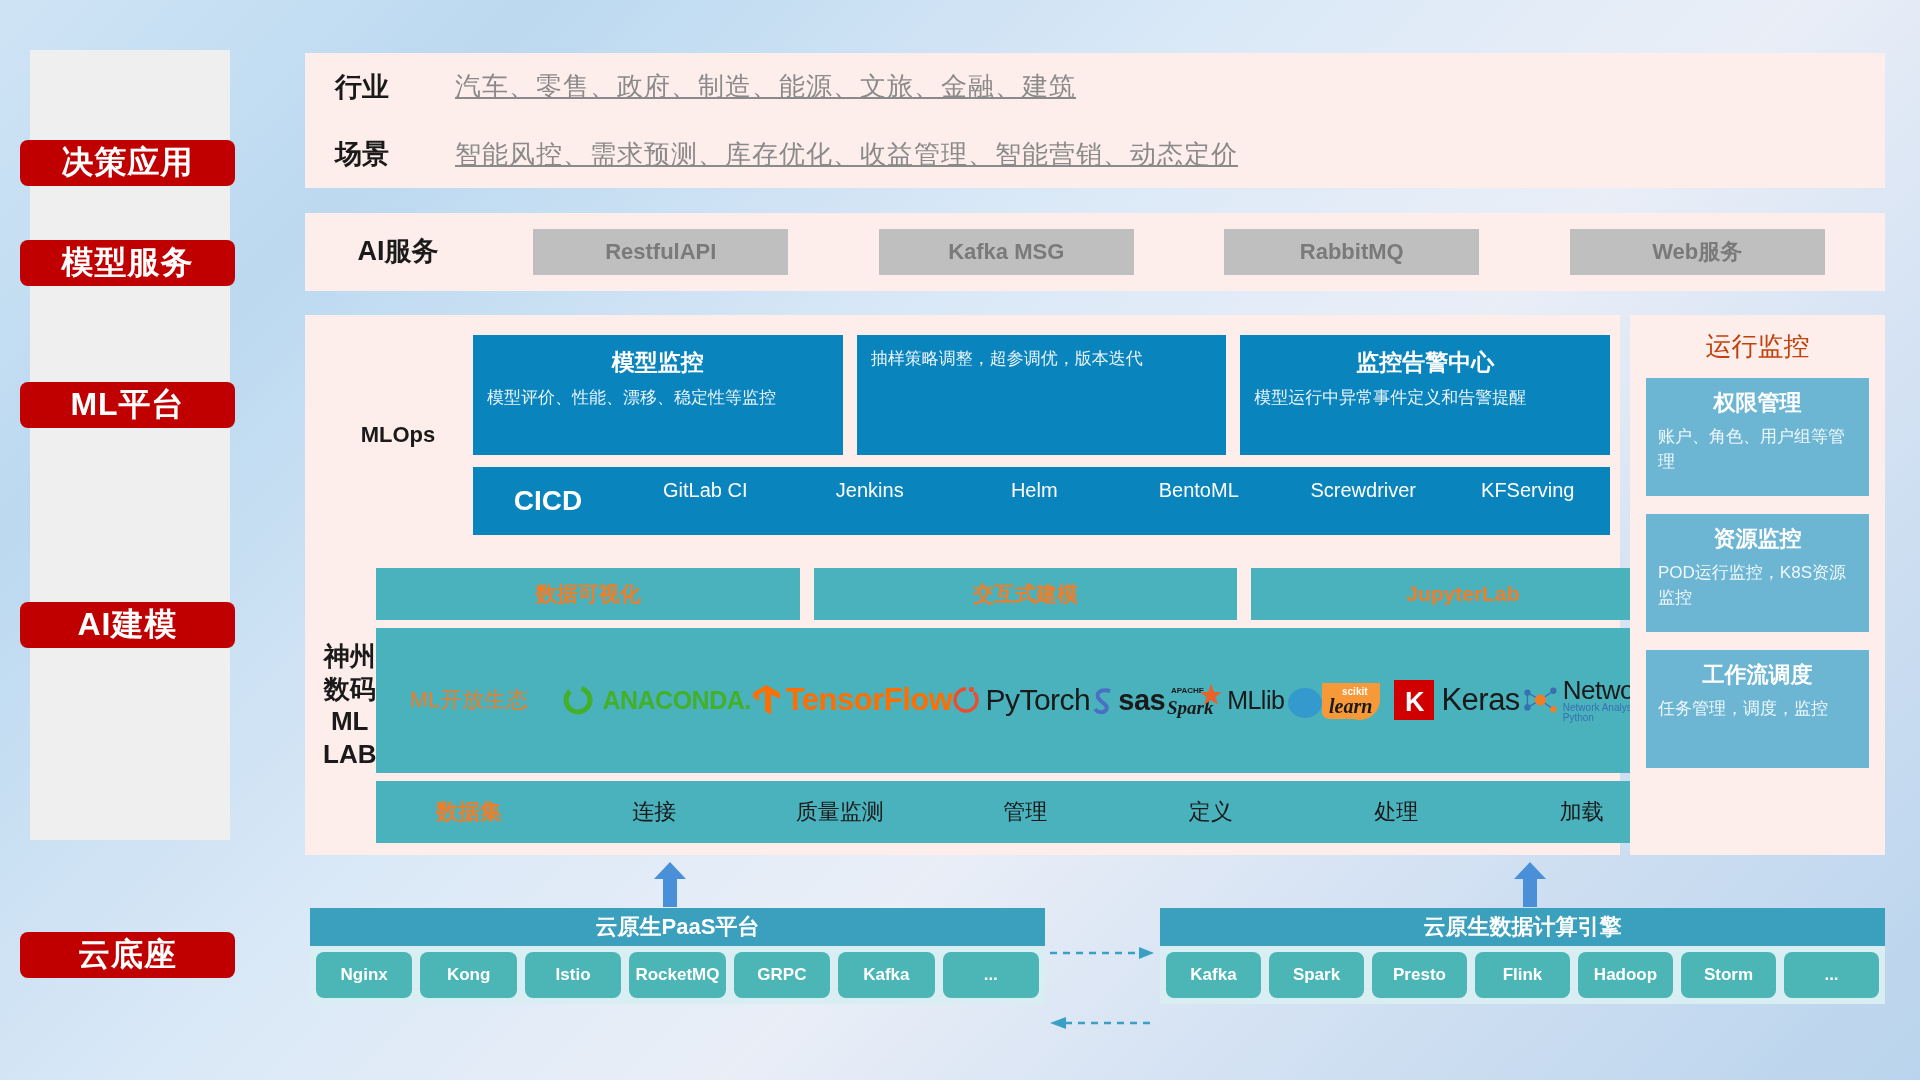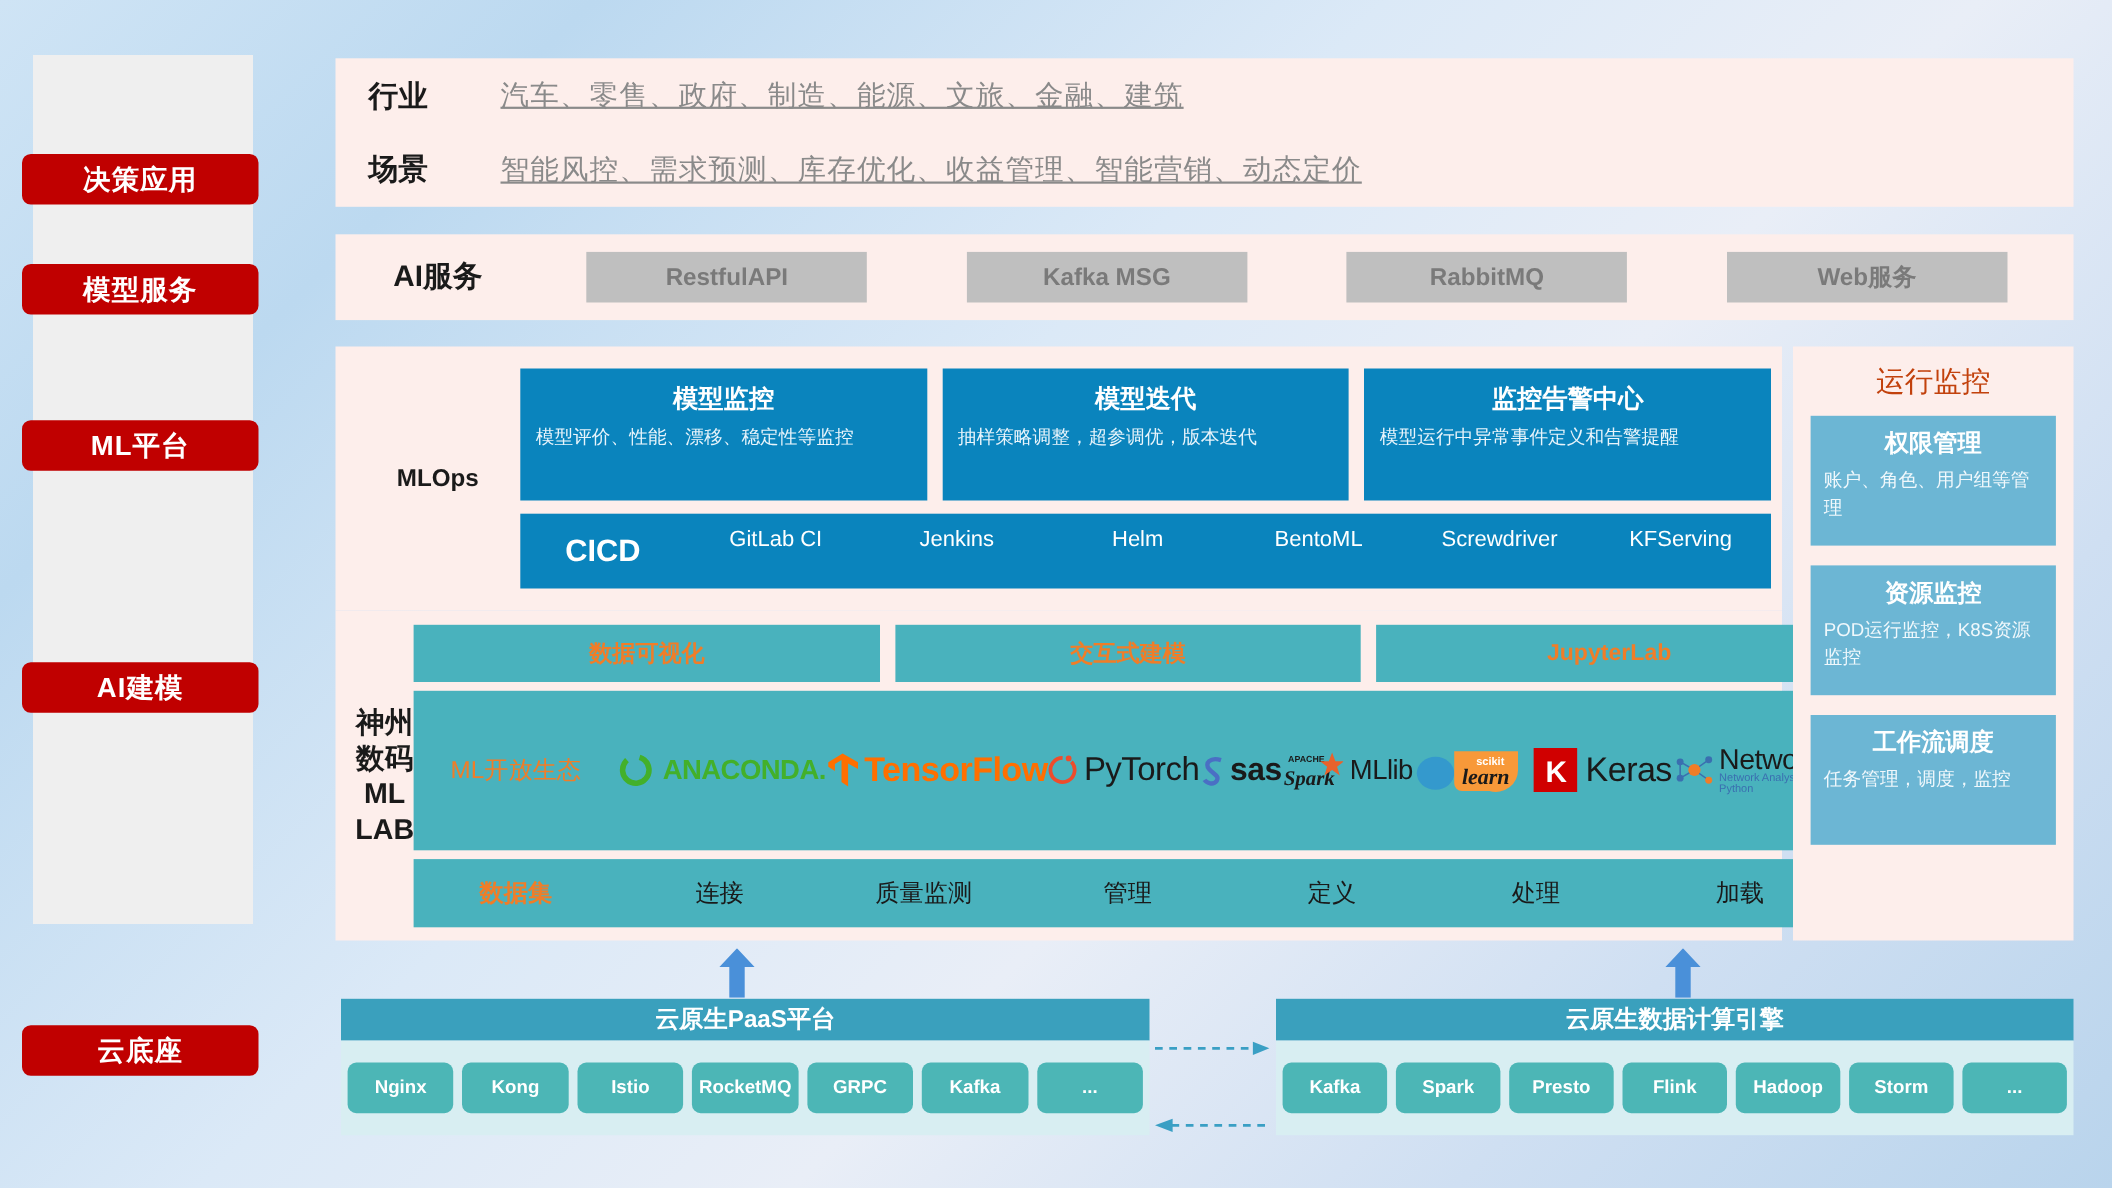--- a/index.html
+++ b/index.html
@@ -13,21 +13,21 @@
 
   
   .rail {
     position: absolute; left: 30px; top: 50px;
     width: 200px; height: 790px;
     background: #efefef;
   }
   .rail-btn {
     position: absolute; left: 20px; width: 215px; height: 46px;
     background: #c00000; border-radius: 8px;
-    color: #fff; font-weight: bold; font-size: 25px;
+    color: #fff; font-weight: bold; font-size: 32px;
     display: flex; align-items: center; justify-content: center;
     letter-spacing: 1px;
   }
 
   
   .panel { position: absolute; background: #fdeeeb; }
 
   .row-label {
     font-weight: bold; color: #1a1a1a;
     font-size: 27px; text-align: center; line-height: 1.25;
@@ -103,21 +103,21 @@
   .mon-card { background: #6cb6d4; color: #fff; padding: 10px 12px 12px; margin-bottom: 18px; height: 118px; }
   .mon-card .t { font-size: 22px; font-weight: bold; text-align: center; margin-bottom: 7px; }
   .mon-card .d { font-size: 17px; line-height: 1.45; color: #f0f8fc; }
 
   
   .cloud { position: absolute; }
   .cloud .hdr {
     background: #3aa0bd; color: #fff; font-size: 22px; font-weight: bold;
     height: 38px; display: flex; align-items: center; justify-content: center;
   }
-  .cloud .pills { display: flex; gap: 8px; padding: 20px 6px; background: #d8eef2; }
+  .cloud .pills { display: flex; gap: 8px; padding: 6px 6px; background: #d8eef2; }
   .pill {
     flex: 1; background: #4cb6b6; color: #fff; border-radius: 8px;
     height: 46px; font-size: 17px; font-weight: bold;
     display: flex; align-items: center; justify-content: center; text-align: center; line-height: 1.1;
   }
   .up-arrow { position: absolute; width: 34px; }
   .up-arrow svg { display: block; }
   .dash { position: absolute; }
 
   .logo-txt { font-weight: bold; letter-spacing: -0.5px; }
@@ -167,21 +167,20 @@
 
   <div class="panel" id="p-mlops">
     <div class="row-label">MLOps</div>
     <div class="mlops-body">
       <div class="mlops-cards">
         <div class="mlops-card">
           <div class="t">模型监控</div>
           <div class="d">模型评价、性能、漂移、稳定性等监控</div>
         </div>
         <div class="mlops-card">
-          <div class="t">模型迭代</div>
           <div class="d">抽样策略调整，超参调优，版本迭代</div>
         </div>
         <div class="mlops-card">
           <div class="t">监控告警中心</div>
           <div class="d">模型运行中异常事件定义和告警提醒</div>
         </div>
       </div>
       <div class="cicd">
         <div class="lead">CICD</div>
         <div class="items">

